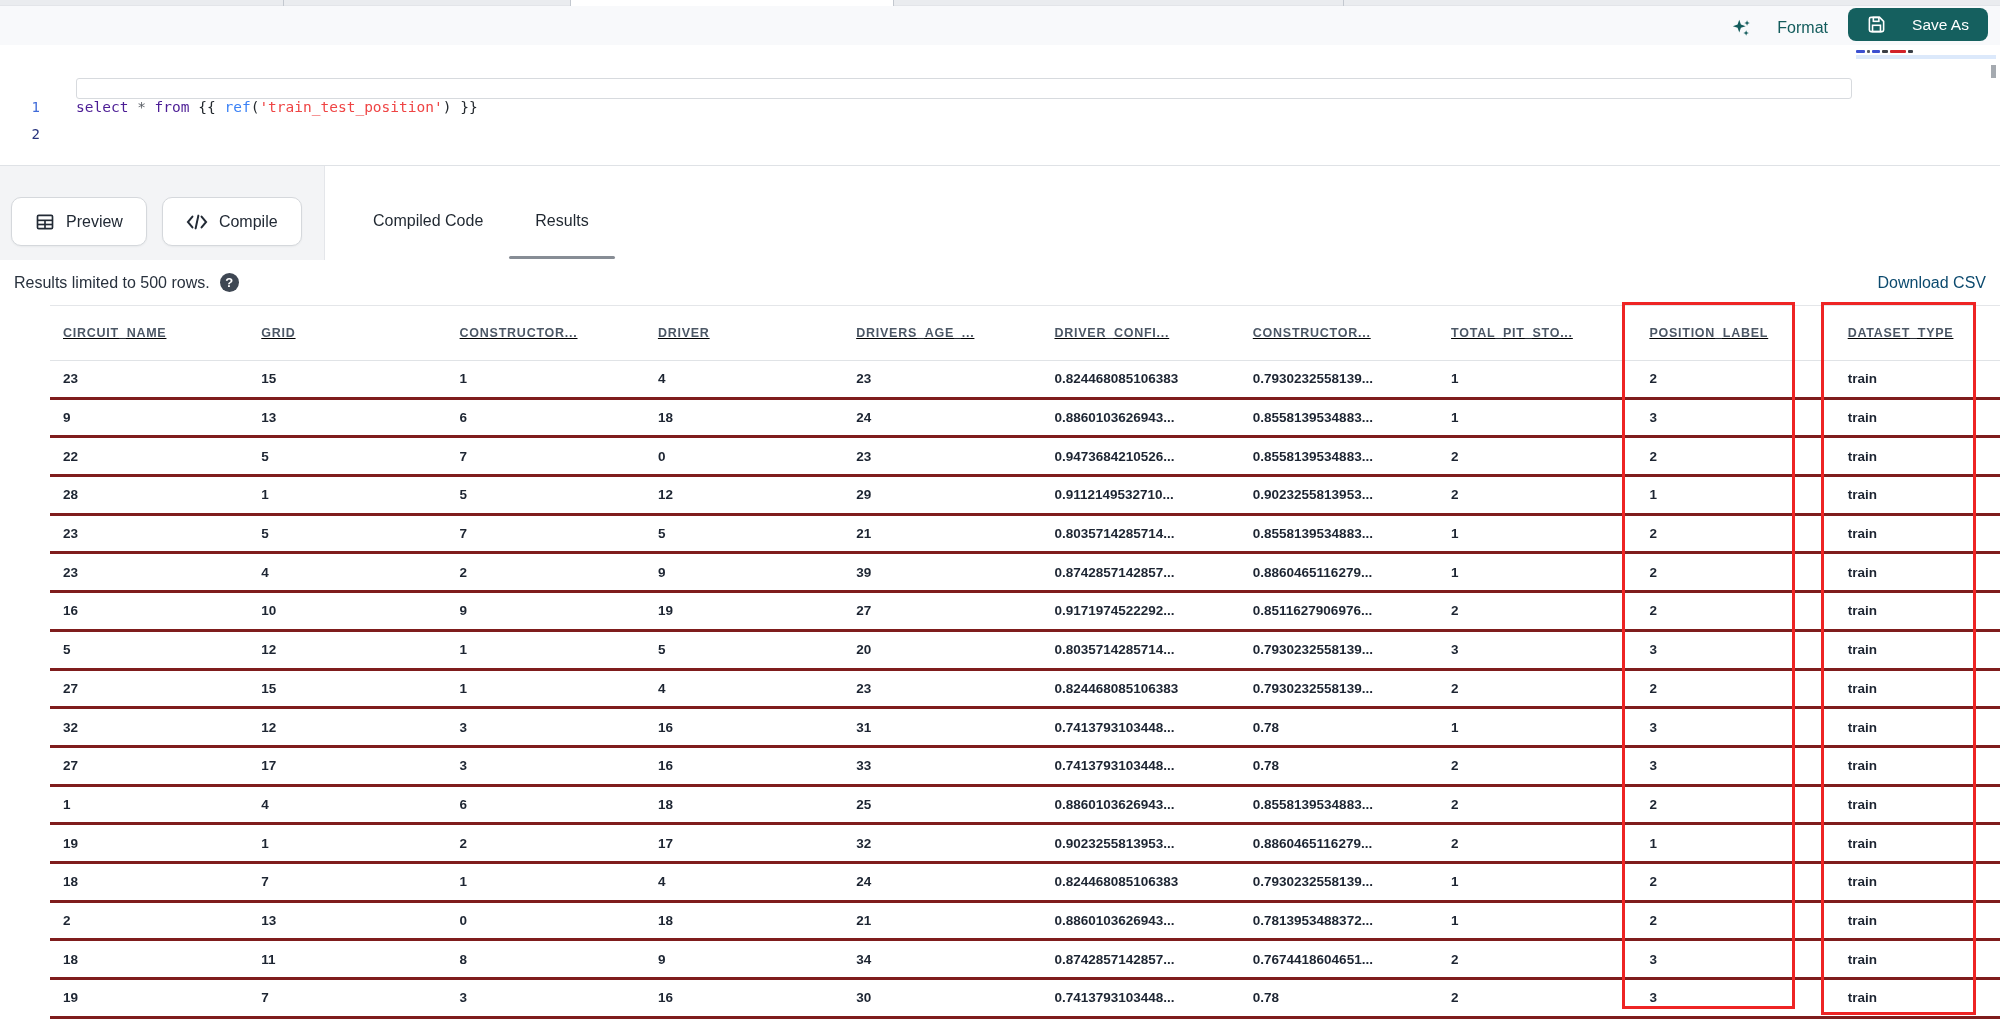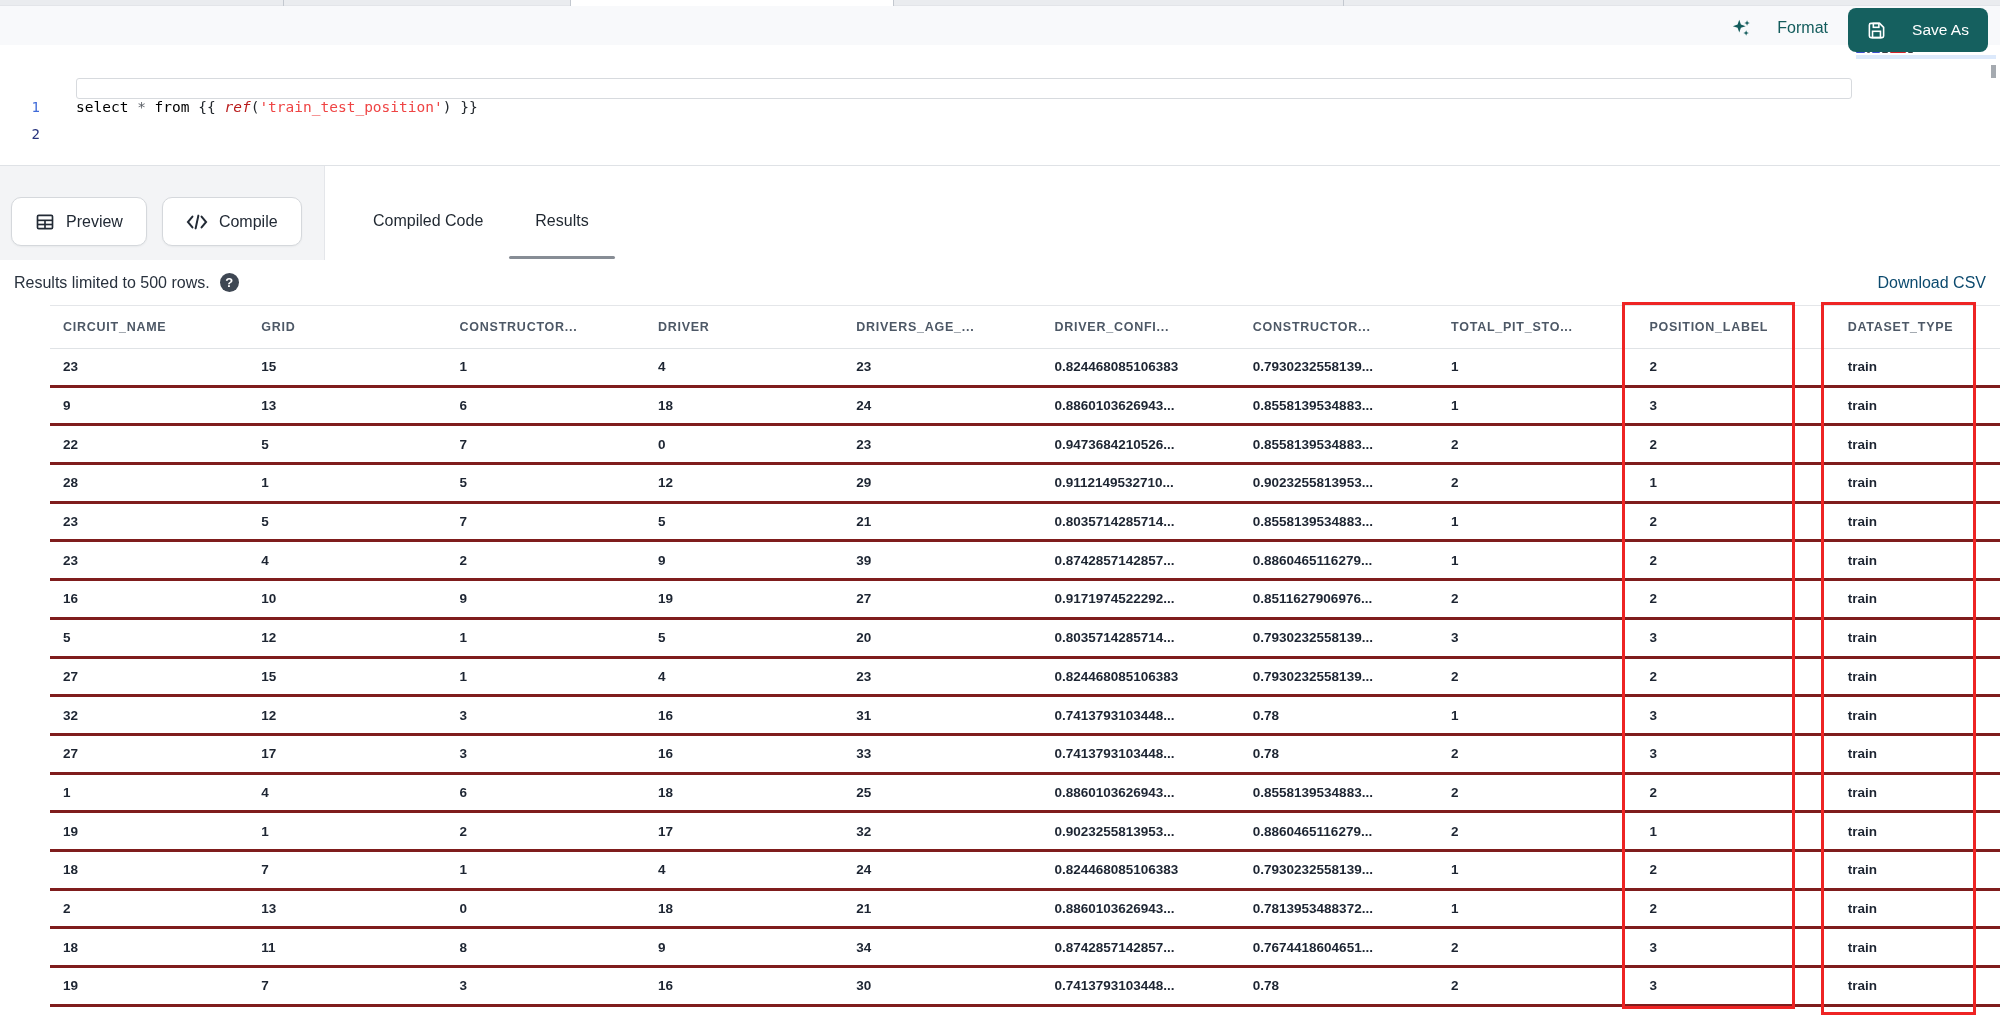--- a/index.html
+++ b/index.html
@@ -11,34 +11,34 @@
   .tabstrip{ position:absolute; left:0; top:0; width:2000px; height:6px;
              background:#eaecef; border-bottom:1px solid #e3e5e9; }
   .tabstrip .active-seg{ position:absolute; left:570px; top:0; width:323px; height:6px; background:#fff; }
   .tabstrip .divider{ position:absolute; top:0; width:1px; height:6px; background:#c3c8cf; }
 
   
   .editor-toolbar{ position:absolute; left:0; top:6px; width:2000px; height:39px;
                    background:#f8f9fb; }
   .format-btn{ position:absolute; right:172px; top:8px; height:28px; display:flex; align-items:center;
                gap:24px; color:#135c5c; font-size:16px; cursor:pointer; }
-  .saveas-btn{ position:absolute; right:12px; top:2px; width:140px; height:44px; background:#15605f;
+  .saveas-btn{ position:absolute; right:12px; top:2px; width:140px; height:33px; background:#15605f;
                border:none; border-radius:8px; color:#fff; font-size:15.5px; display:flex;
                align-items:center; justify-content:center; gap:26px; z-index:6;
                font-family:"Liberation Sans", sans-serif; cursor:pointer; }
 
   
   .editor{ position:absolute; left:0; top:45px; width:2000px; height:120px; background:#fff;
            font-family:"DejaVu Sans Mono", monospace; font-size:14.5px; }
   .code-line{ position:absolute; left:0; width:100%; height:21px; display:flex; align-items:center; }
   .gutter{ width:40px; text-align:right; color:#3f6ad8; font-size:14px; flex:0 0 40px; }
   .gutter.active{ color:#27337d; }
   .code-text{ padding-left:36px; white-space:pre; }
-  .tok-keyword{ color:#000000; }
-  .tok-function{ color:#b91c1c;font-style:italic; }
+  .tok-keyword{ color:#4c1d95; }
+  .tok-function{ color:#3b82f6; }
   .tok-operator{ color:#585d64; }
   .tok-plain{ color:#24292e; }
   .tok-string{ color:#ef4444; }
   .active-line-box{ position:absolute; left:76px; top:33px; width:1776px; height:21px;
                     border:1px solid #d7dade; border-radius:3px; background:#fff; }
   .minimap{ position:absolute; left:1856px; top:5px; width:140px; height:12px; }
   .mm-row{ display:flex; gap:2px; height:3px; }
   .mm-seg{ height:3px; border-radius:1px; }
   .mm-active{ margin-top:2px; width:140px; height:4px; background:#dce9fb; }
   .mm-scroll{ position:absolute; left:1991px; top:20px; width:5px; height:13px; background:#5b6470; opacity:.55; }
@@ -65,21 +65,21 @@
              display:flex; align-items:center; justify-content:space-between; padding:0 14px; }
   .limit-wrap{ display:flex; align-items:center; gap:10px; }
   .limit-text{ font-size:16px; color:#28313d; }
   .help-icon{ width:19px; height:19px; border-radius:50%; background:#3e4753; color:#fff;
               font-size:13px; font-weight:bold; display:flex; align-items:center; justify-content:center; }
   .download-link{ color:#0c4a6e; font-size:16px; cursor:pointer; }
 
   
   .table{ position:absolute; left:50px; top:305px; width:1950px; }
   .thead, .trow{ display:grid; grid-template-columns:repeat(9,198.3px) 1fr; align-items:center; }
-  .thead{ height:44px; border-top:1px solid #e4e6e9; border-bottom:1px solid #e0e3e6; }
+  .thead{ height:56px; border-top:1px solid #e4e6e9; border-bottom:1px solid #e0e3e6;text-decoration:underline; }
   .th{ padding-left:13px; font-size:12.5px; font-weight:bold; color:#4d5866;
        letter-spacing:.06em; white-space:nowrap; overflow:hidden; }
   .trow{ height:38.7px; border-bottom:3px solid #7f1d1d;font-weight:bold; }
   .td{ padding-left:13px; font-size:13.5px; color:#1d2532; white-space:nowrap; overflow:hidden; }
 
   
   .annotation{ position:absolute; border:3px solid #ee2424; z-index:10; pointer-events:none; }
   .annotation.box1{ left:1622px; top:302px; width:173px; height:707px; }
   .annotation.box2{ left:1821px; top:302px; width:155px; height:713px; }
 </style>

